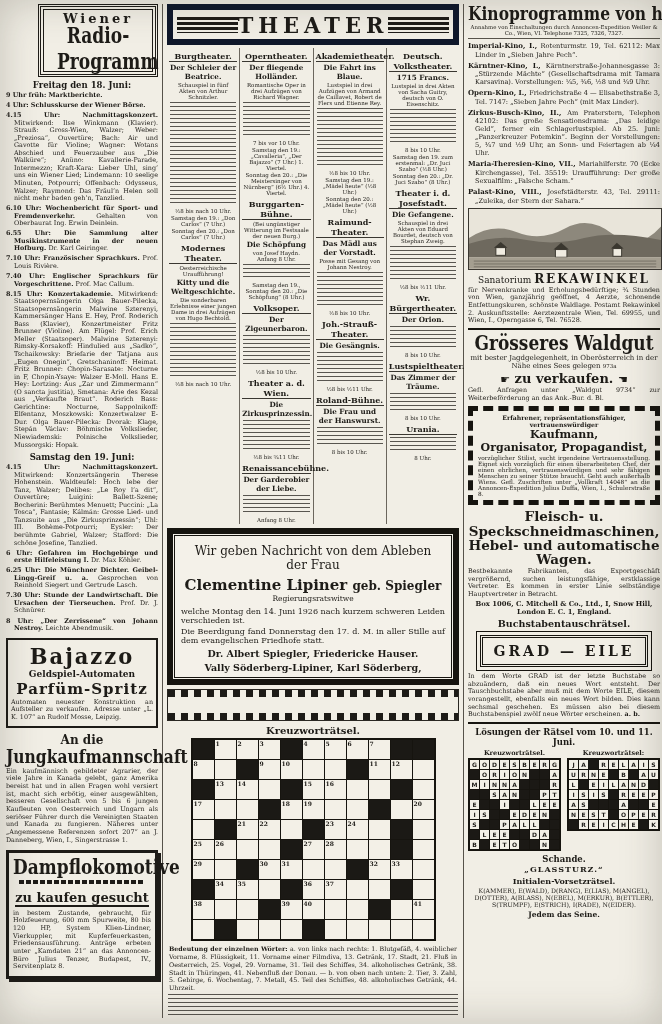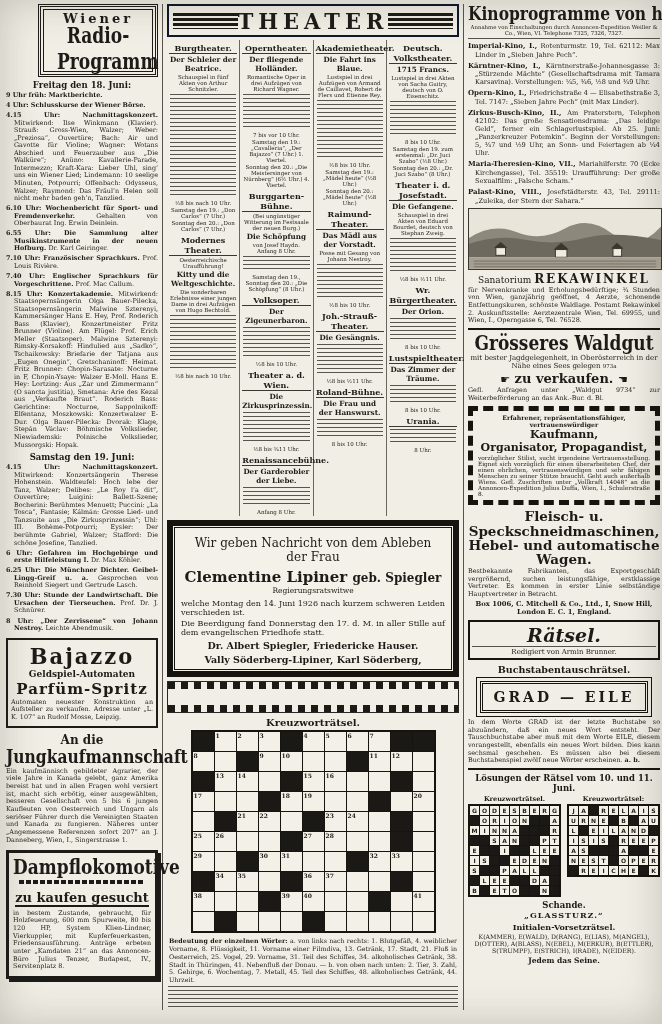--- a/index.html
+++ b/index.html
@@ -29,21 +29,21 @@
   .baj-title{font-weight:bold;font-size:21px;letter-spacing:2px;transform:scaleY(1.1);}
   .baj-sub{font-weight:bold;font-size:9px;margin:1px 0;}
   .baj-title2{font-weight:bold;font-size:15px;letter-spacing:1px;}
   .jung-pre{font-weight:bold;font-size:12px;text-align:center;margin:0;}
   .jung-title{font-weight:bold;font-size:15.5px;text-align:center;margin:0 0 2px;transform:scaleY(1.2);}
   .dampf{border:3px solid #1d1b17;box-shadow:3px 3px 0 #1d1b17;padding:4px;text-align:center;}
   .dampf-title{font-weight:bold;font-size:17px;transform:scaleY(1.2);}
   .dampf-rule{height:4px;background:repeating-linear-gradient(90deg,#1d1b17 0 5px,transparent 5px 7px);margin:3px 6px;}
   .dampf-sub{font-weight:bold;font-size:13px;border-bottom:2px solid #1d1b17;display:inline-block;margin-bottom:2px;}
   
-  .theater-banner{display:flex;align-items:center;gap:0;border:2px solid #0f172a;padding:2px 4px;margin-bottom:3px;}
+  .theater-banner{display:flex;align-items:center;gap:0;border:6px solid #0f172a;padding:2px 4px;margin-bottom:3px;}
   .hatch{flex:1;height:16px;background:repeating-linear-gradient(180deg,#1d1b17 0 3px,transparent 3px 5px);}
   .th-title{font-weight:bold;font-size:21px;letter-spacing:5px;transform:scaleY(1.1);}
   .theater-cols{display:flex;gap:0;}
   .th-col{flex:1;padding:0 2px;border-right:1px solid #6b665d;min-width:0;}
   .th-col:last-child{border-right:none;}
   .sec-name{font-weight:bold;font-size:8px;text-align:center;margin:3px 0 1px;border-bottom:1px solid #3a3731;}
   .sec-pre{font-size:5.5px;text-align:center;margin:0;}
   .sec-title{font-weight:bold;font-size:7.2px;text-align:center;margin:1px 0;}
   .sec-sub{font-size:5.5px;text-align:center;margin:0 0 1px;}
   .sec-after{font-size:5.5px;margin:1px 0;text-align:center;}
@@ -534,24 +534,20 @@
         <p class="kauf-name">Organisator, Propagandist,</p>
         <p class="kauf-body">vorzüglicher Stilist, sucht irgendeine Vertrauensstellung. Eignet sich vorzüglich für einen überarbeiteten Chef, der einen ehrlichen, vertrauenswürdigen und sehr fähigen Menschen zu seiner Stütze braucht. Geht auch außerhalb Wiens. Gefl. Zuschriften unter „Vollkraft 14048“ an die Annoncen-Expedition Julius Duffa, Wien, I., Schulerstraße 8.</p>
       </div>
 
       <div>
         <p class="fleisch-title">Fleisch- u. Speckschneid­maschinen, Hebel- und automatische Wagen.</p>
         <p class="tiny">Bestbekannte Fabrikanten, das Exportgeschäft vergrößernd, suchen leistungsfähige, erstklassige Vertreter. Es kommen in erster Linie selbständige Hauptvertreter in Betracht.</p>
         <p class="fleisch-addr">Box 1006, C. Mitchell &amp; Co., Ltd., I, Snow Hill, London E. C. 1, England.</p>
       </div>
 
-      <div class="raetsel-box">
-        <p class="raetsel-title">Rätsel.</p>
-        <p class="raetsel-ed">Redigiert von Armin Brunner.</p>
-      </div>
 
       <p class="bt-head">Buchstabentauschrätsel.</p>
       <div class="grad-box">
         <div class="grad-inner">GRAD — EILE</div>
       </div>
       <p class="tiny">
         <span>In dem Worte GRAD ist der letzte Buchstabe so abzuändern, daß ein neues Wort entsteht. Der Tauschbuchstabe aber muß mit dem Worte EILE, diesem vorangestellt, ebenfalls ein neues Wort bilden. Dies kann sechsmal geschehen. Es müssen also bei diesem Buchstabenspiel zwölf neue Wörter erscheinen.</span>
         <b>a. b.</b>
       </p>
 

